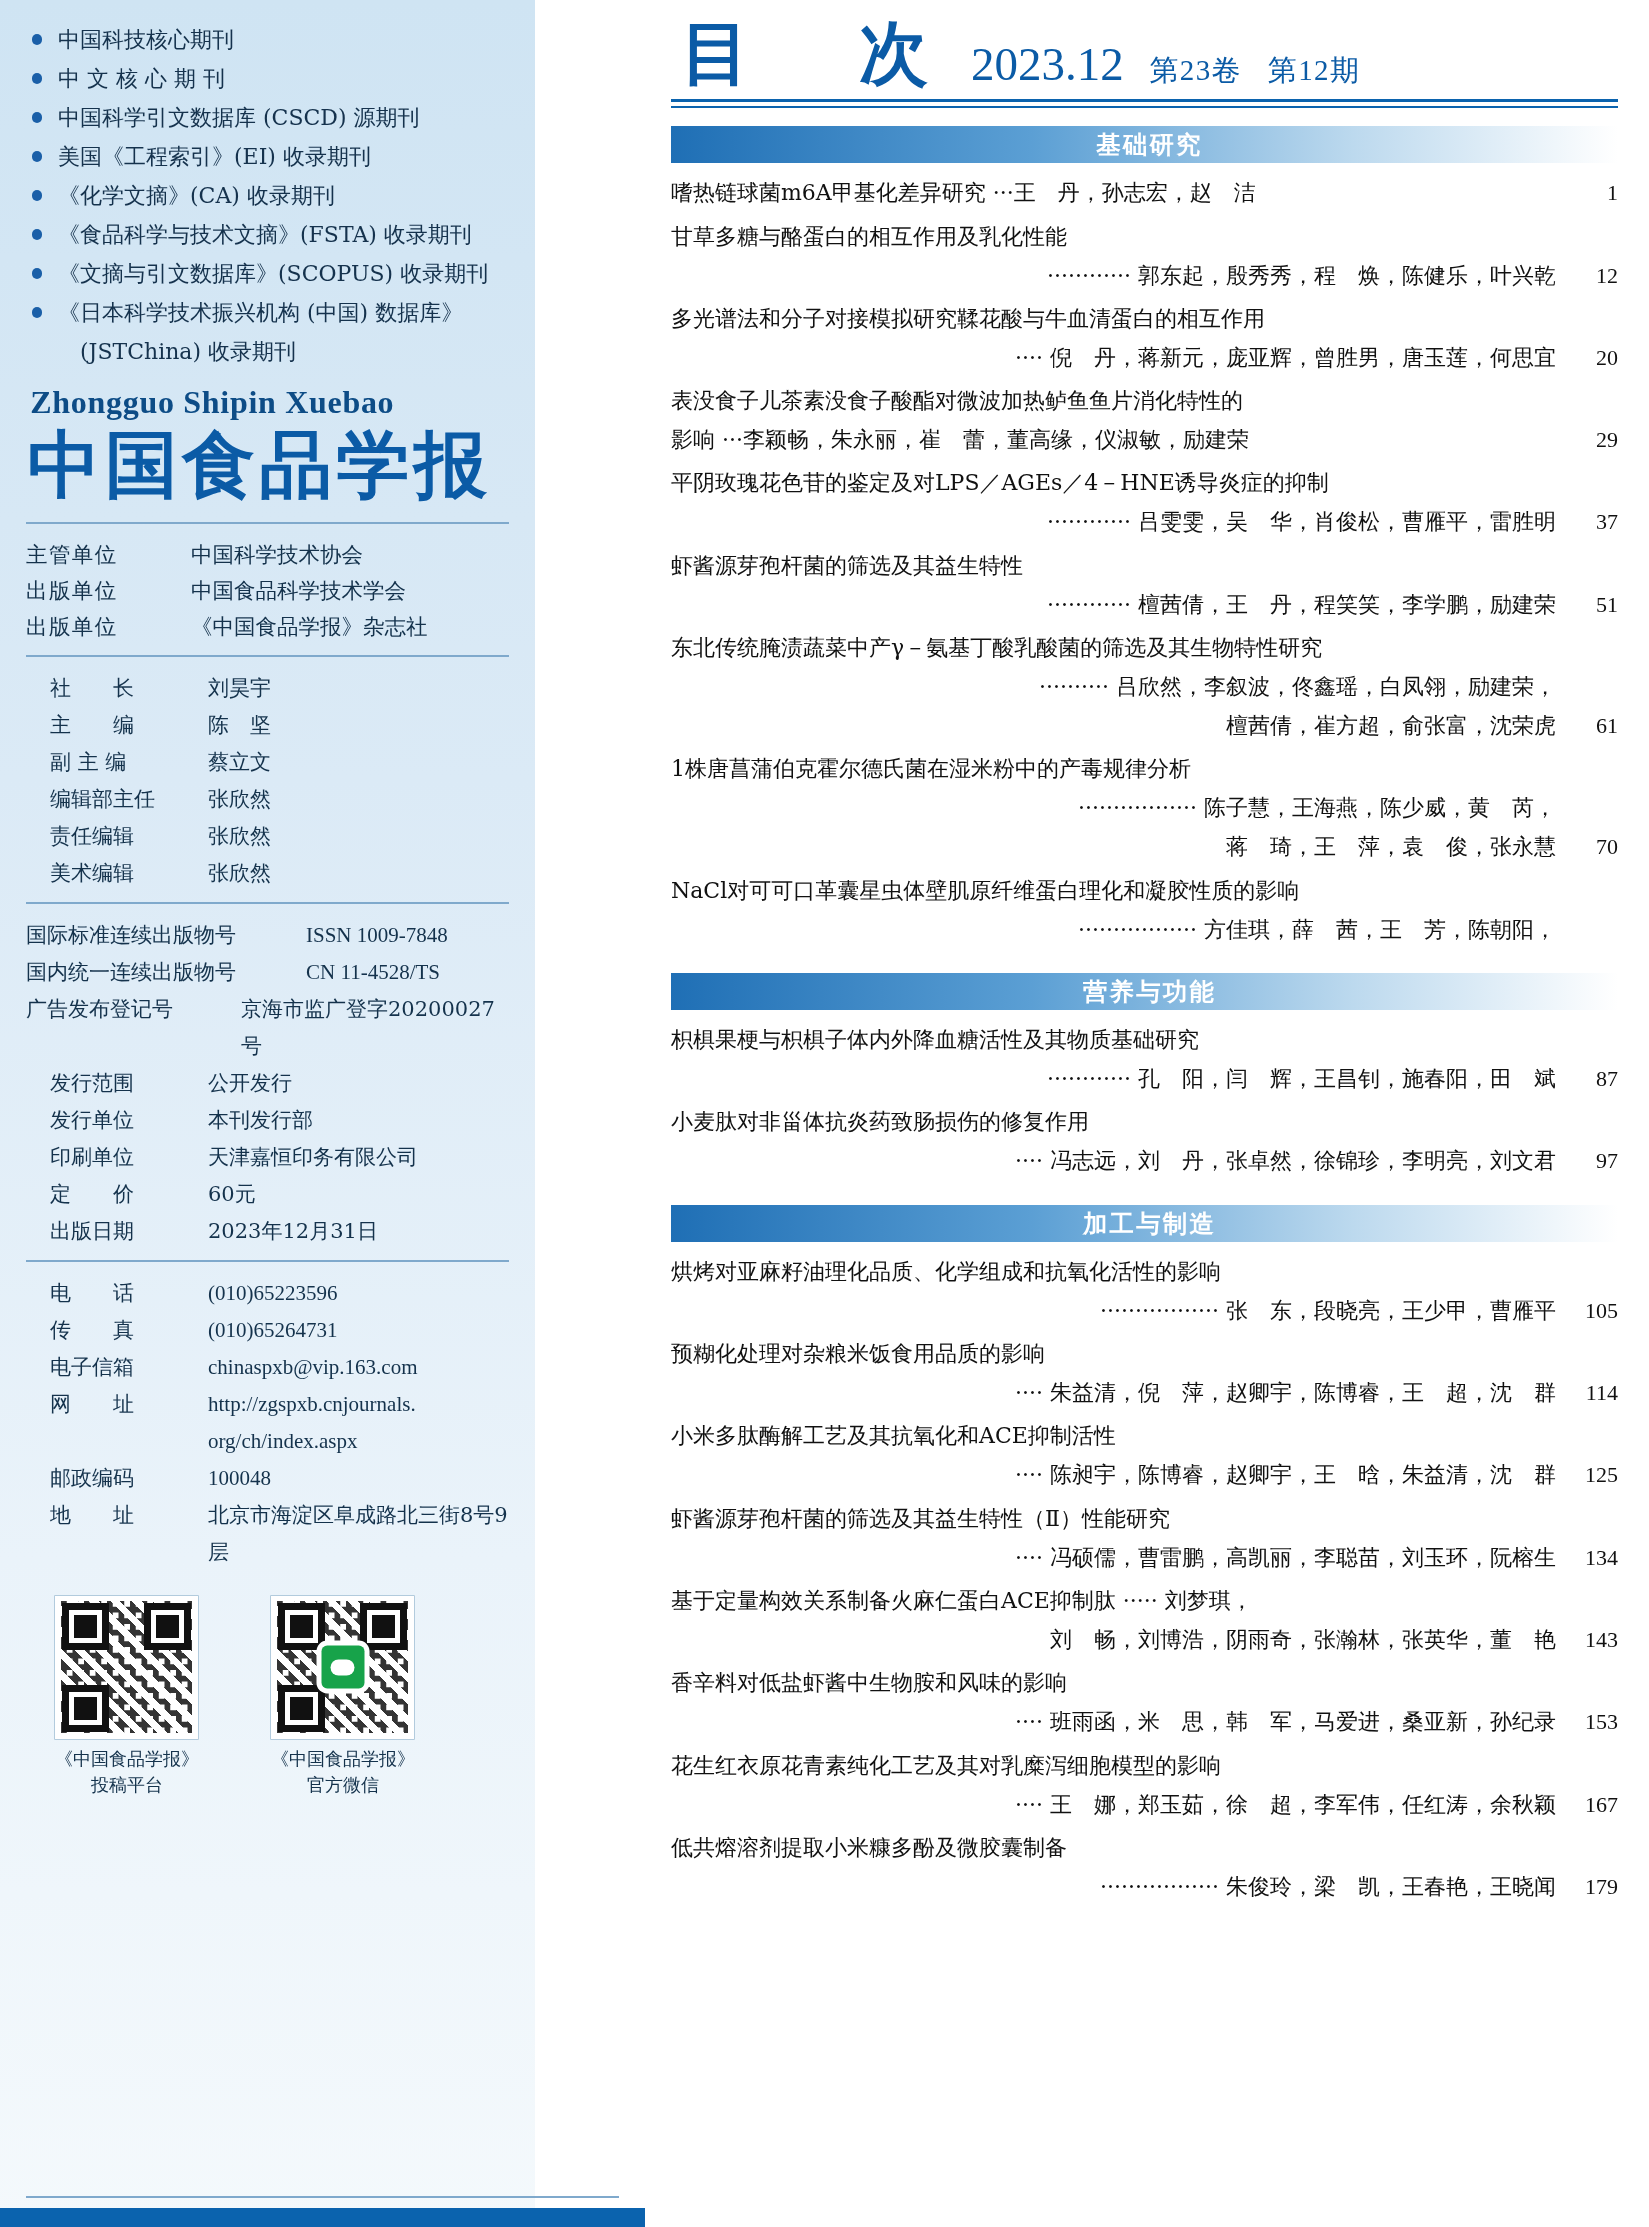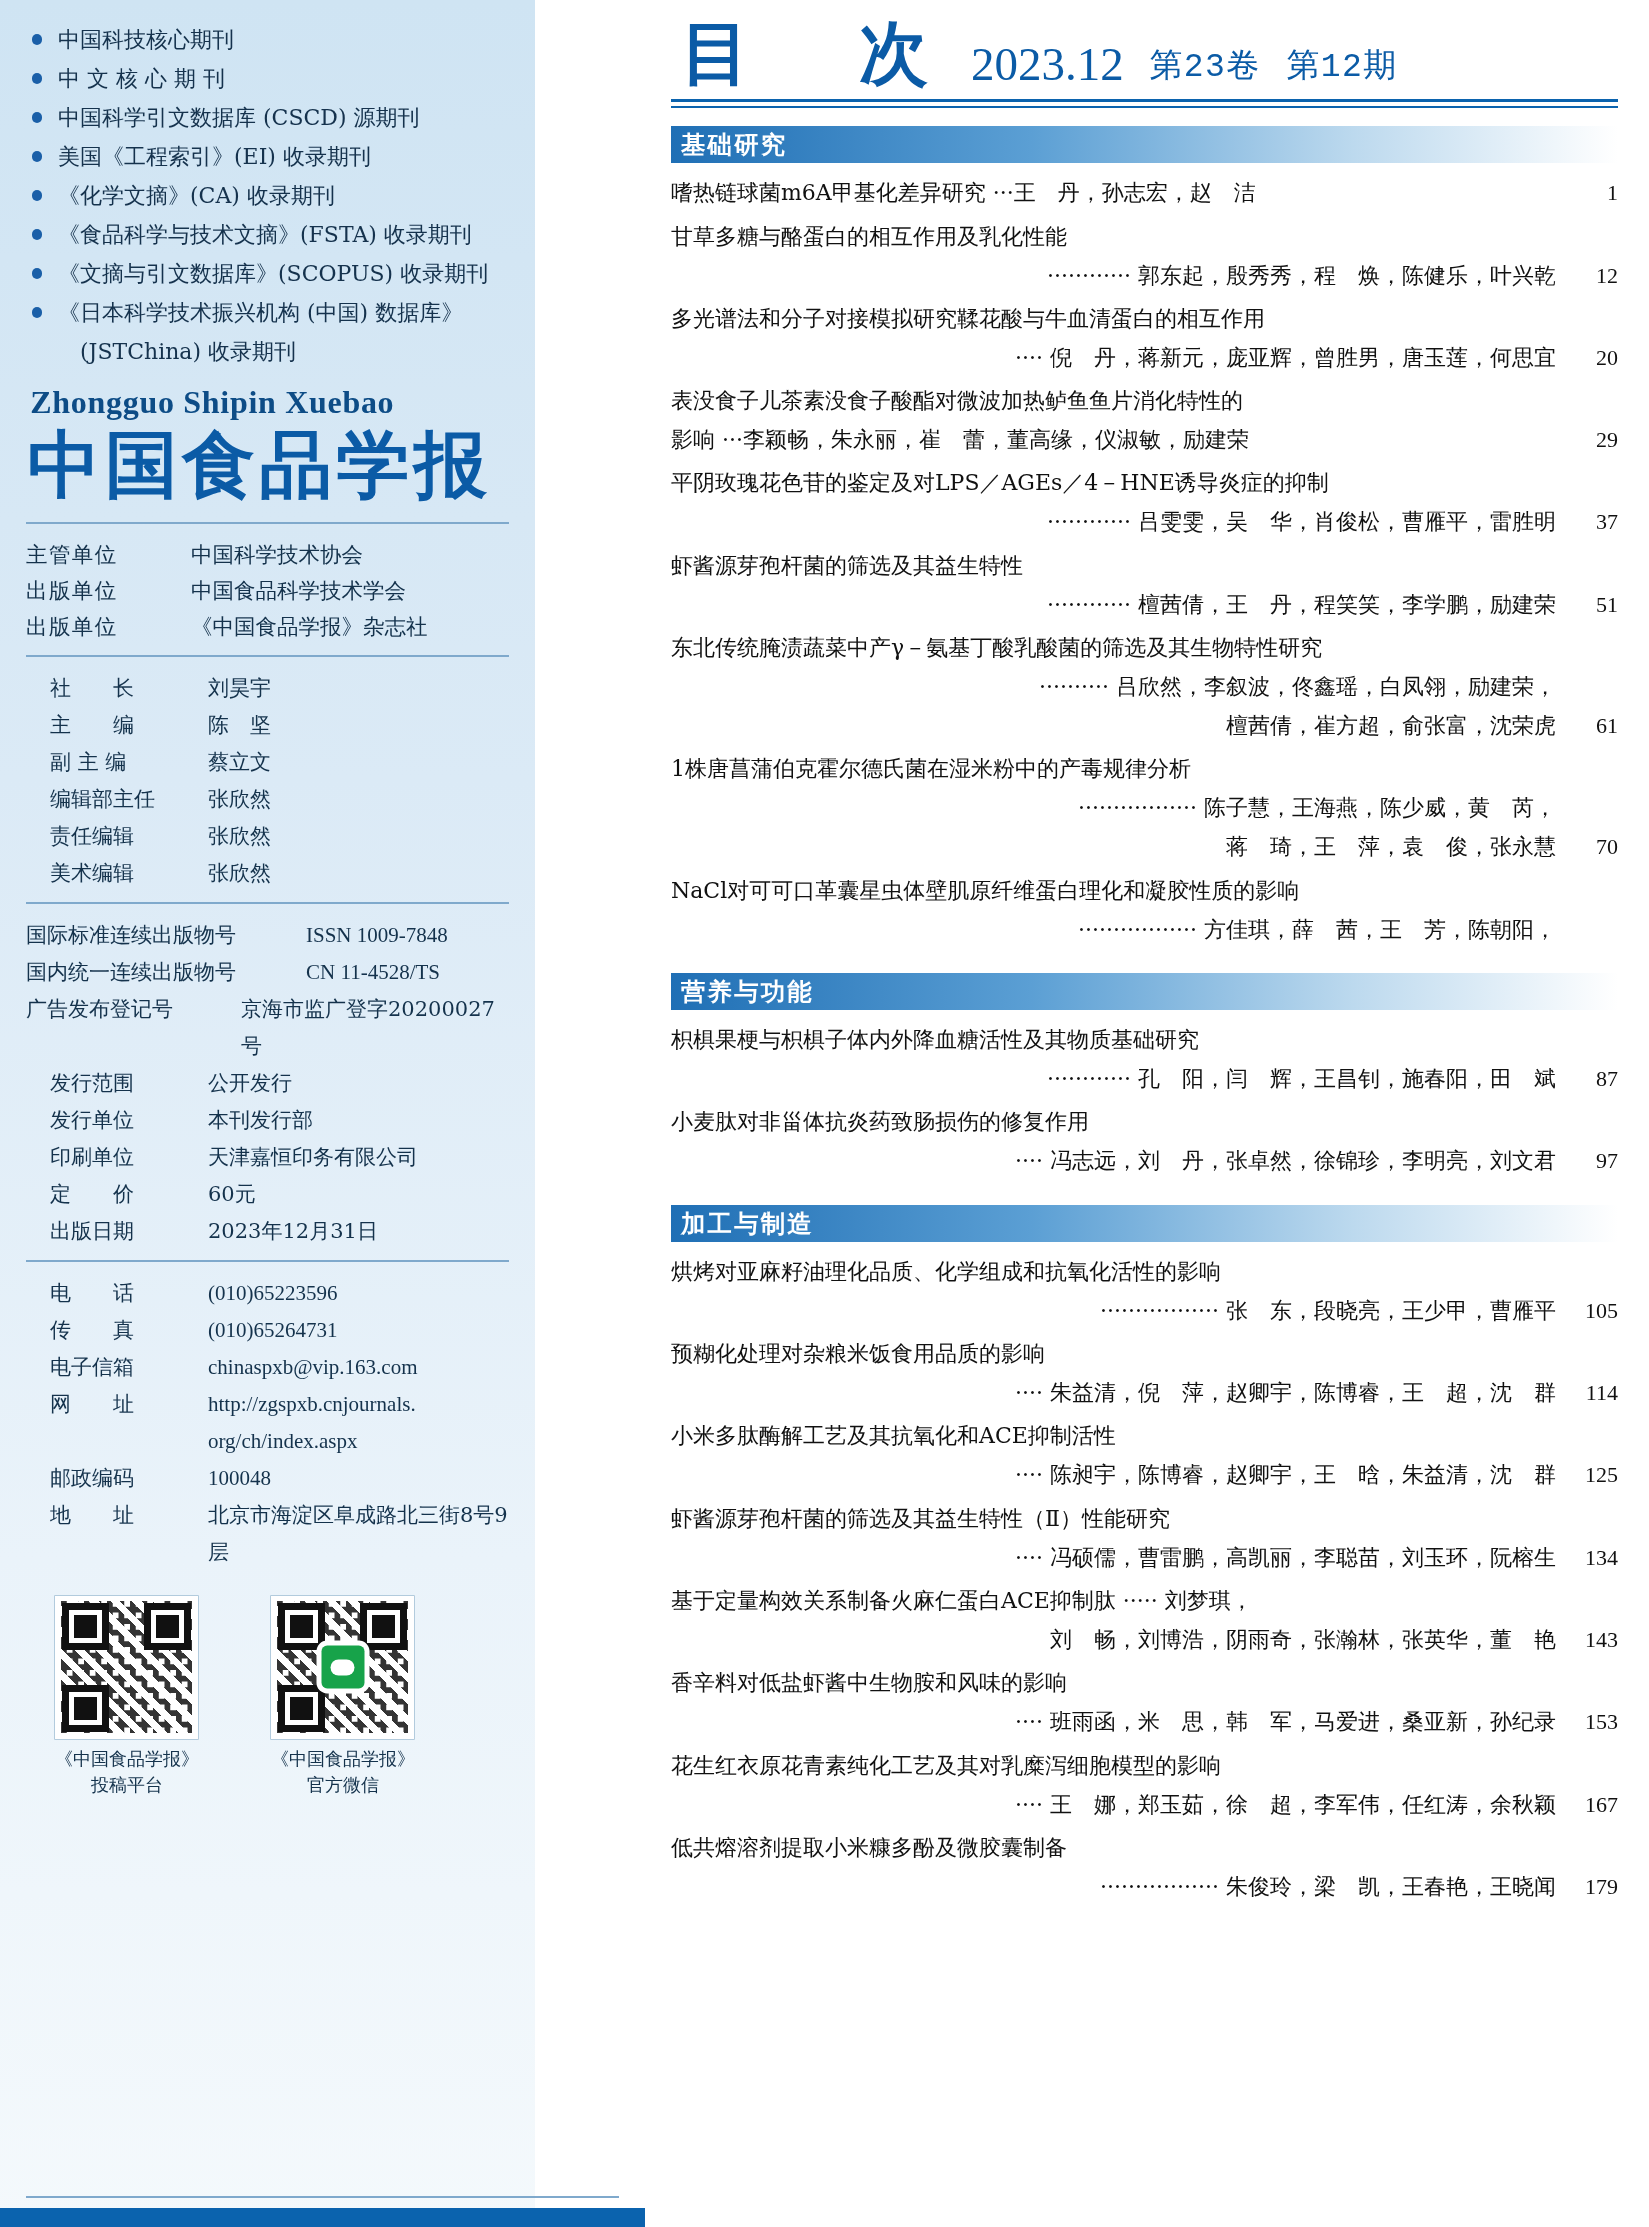--- a/index.html
+++ b/index.html
@@ -99,28 +99,28 @@
   }
   .toc-head .mu {
     font-size:69px; font-weight:bold; color:#0b5ba6; letter-spacing:20px;
     font-family:"DejaVu Sans", sans-serif; line-height:1;
   }
   .toc-head .year {
     font-size:47px; color:#0b5ba6; font-family:"Liberation Serif", serif; line-height:1;
     margin-left:4.3px;
   }
   .toc-head .vol {
-    font-size:33px; color:#0b5ba6; font-family:Liberation Mono, monospace; line-height:1.2;
+    font-size:29px; color:#0b5ba6; font-family:Liberation Serif, serif; line-height:1.2;
     margin-left:7.2px; letter-spacing:1.4px;
   }
   .head-rule { height:2.9px; background:#0b63ae; margin:11.5px 0 4.3px 0; }
   .head-rule2 { height:1.4px; background:#0b63ae; margin:0 0 18.6px 0; }
 
   .sec {
-    position:relative; height:37px; margin:5.7px 0 10px 0;
+    position:relative; height:37px; margin:5.7px 0 10px 0;text-align:center;
   }
   .sec .bg {
     position:absolute; left:0; top:0; height:37px; width:100%;
     background:linear-gradient(90deg,#1f6fb5 0%, #5b9fd4 38%, #bcd9ee 72%, #ffffff 100%);
   }
   .sec .txt {
     position:relative; z-index:2; color:#fff; font-size:24.4px; font-weight:bold;
     line-height:37px; padding-left:10px; letter-spacing:2.2px;
     font-family:"DejaVu Sans", sans-serif;
   }

